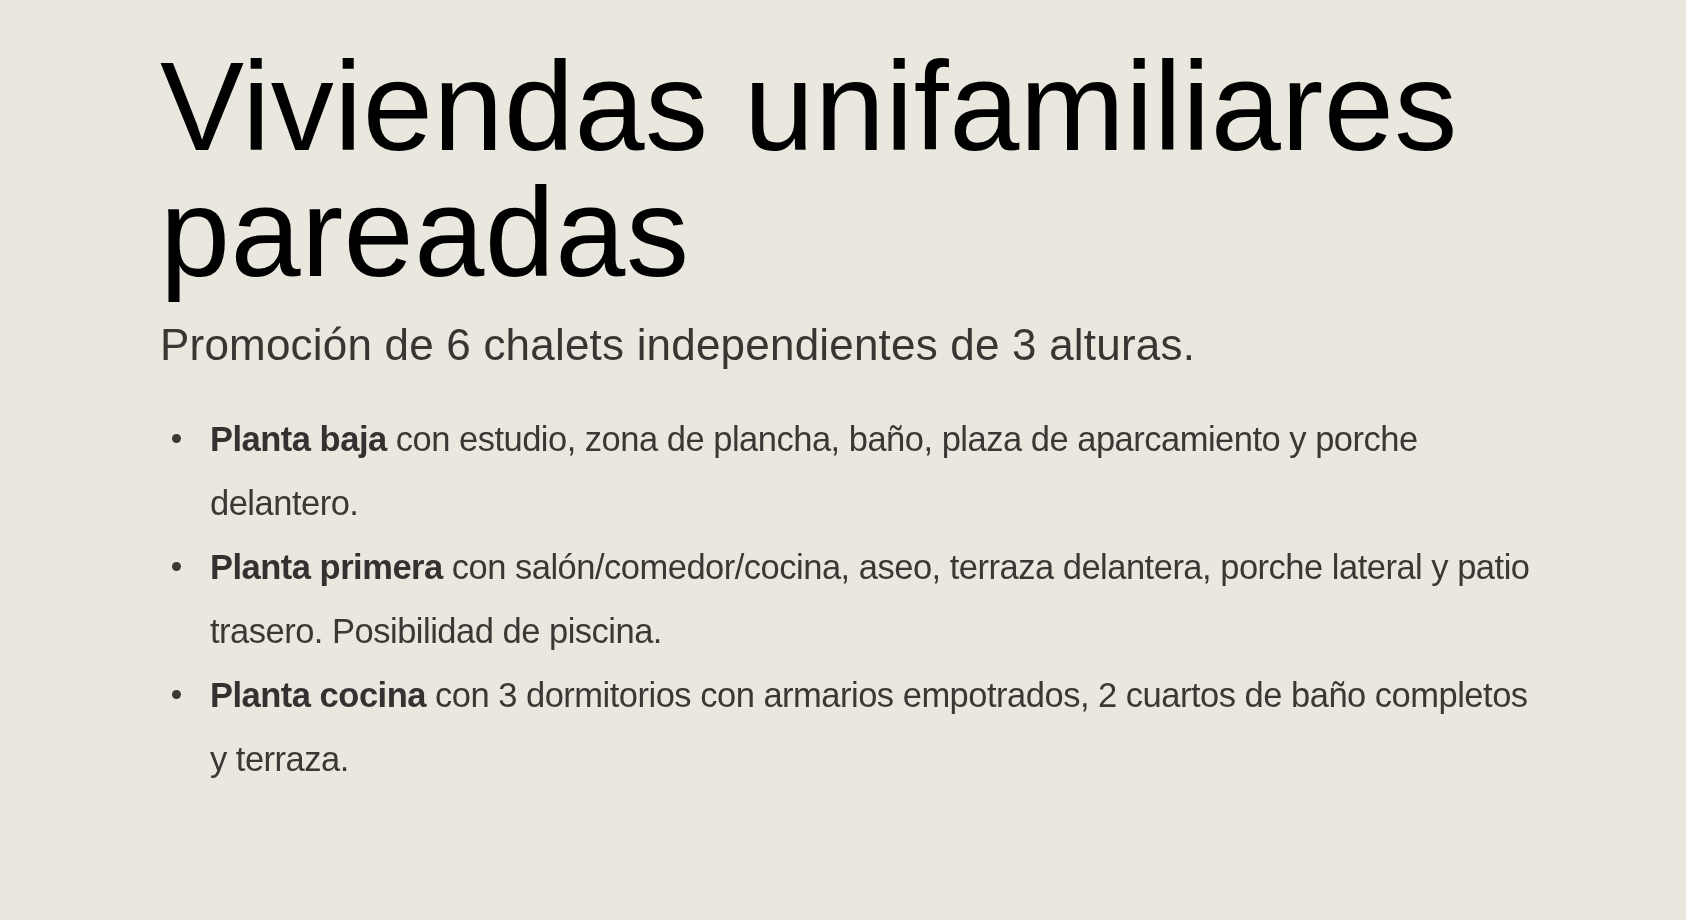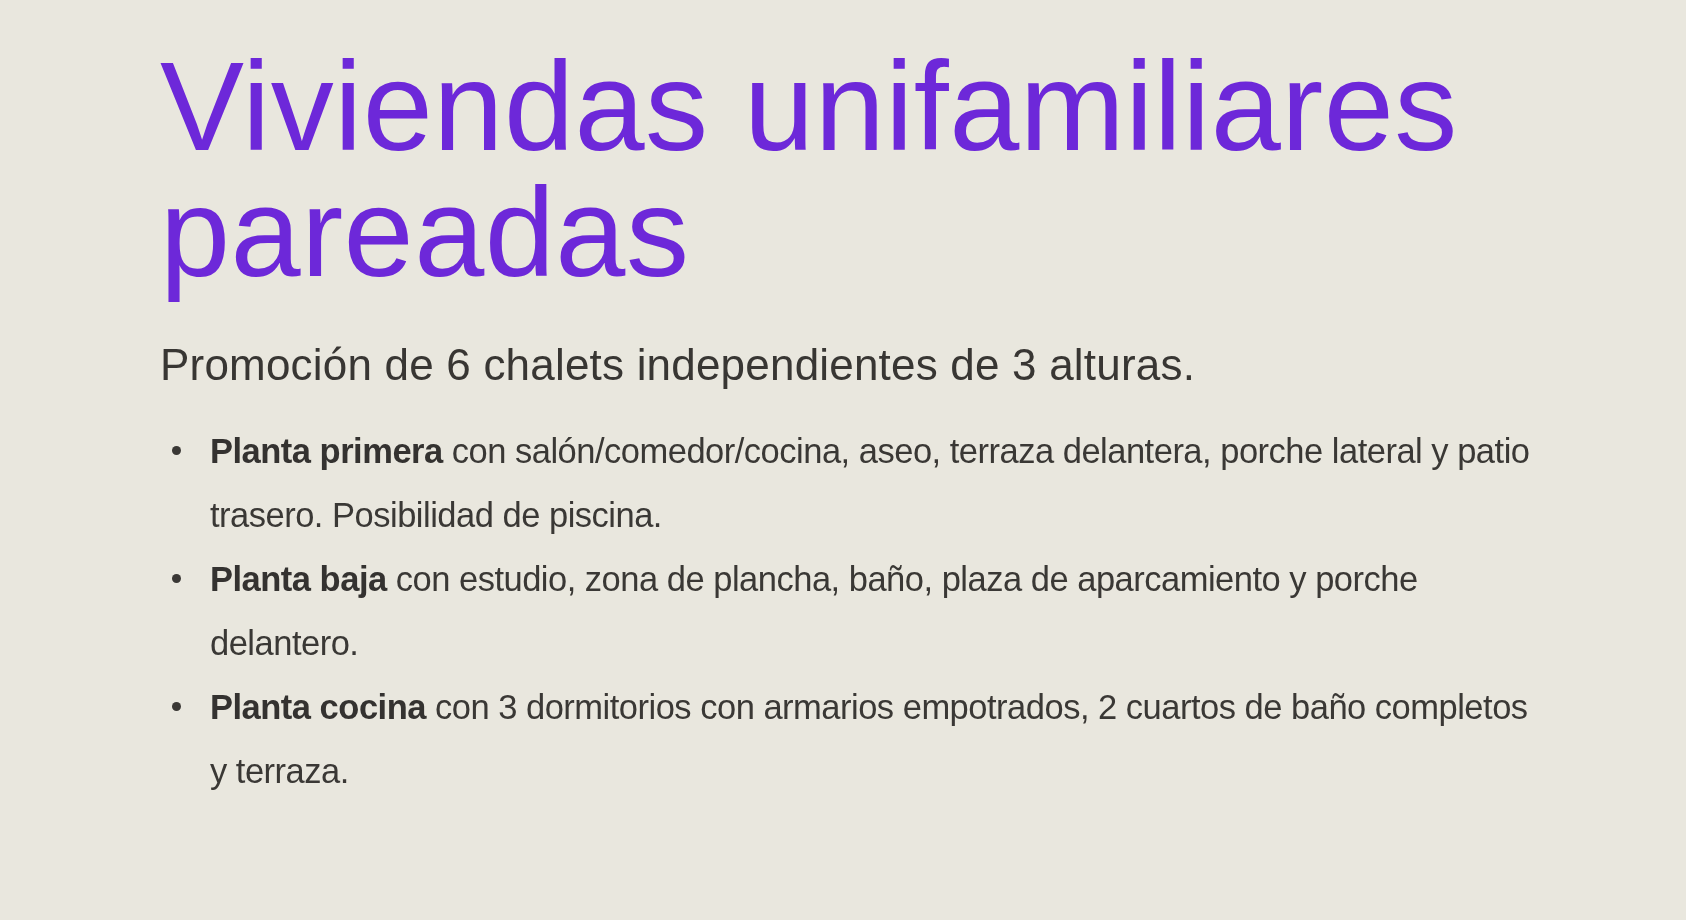--- a/index.html
+++ b/index.html
@@ -19,31 +19,31 @@
   .content {
     padding: 44px 140px 0 160px;
     max-width: 1686px;
   }
 
   h1.page-title {
     font-size: 126px;
     line-height: 1.0;
     font-weight: 300;
     letter-spacing: 0.5px;
-    color: #6d28d9;
-    margin-bottom: 40px;
+    color: #000000;
+    margin-bottom: 20px;
     max-width: 1390px;
   }
 
   p.subtitle {
     font-size: 44px;
     line-height: 1.3;
     font-weight: 300;
     color: #383633;
-    margin-bottom: 26px;
+    margin-bottom: 34px;
     letter-spacing: 0.2px;
   }
 
   ul.feature-list {
     list-style: none;
     padding-left: 50px;
     max-width: 1375px;
     font-size: 34.5px;
     line-height: 64px;
     letter-spacing: -0.5px;
@@ -73,18 +73,18 @@
 </head>
 <body>
 
 <main class="content">
 
   <h1 class="page-title">Viviendas unifamiliares pareadas</h1>
 
   <p class="subtitle">Promoción de 6 chalets independientes de 3 alturas.</p>
 
   <ul class="feature-list">
+    <li><strong>Planta baja</strong><span> con estudio, zona de plancha, baño, plaza de aparcamiento y porche delantero.</span></li>
     <li><strong>Planta primera</strong><span> con salón/comedor/cocina, aseo, terraza delantera, porche lateral y patio trasero. Posibilidad de piscina.</span></li>
-    <li><strong>Planta baja</strong><span> con estudio, zona de plancha, baño, plaza de aparcamiento y porche delantero.</span></li>
     <li><strong>Planta cocina</strong><span> con 3 dormitorios con armarios empotrados, 2 cuartos de baño completos y terraza.</span></li>
   </ul>
 
 </main>
 
 </body></html>

